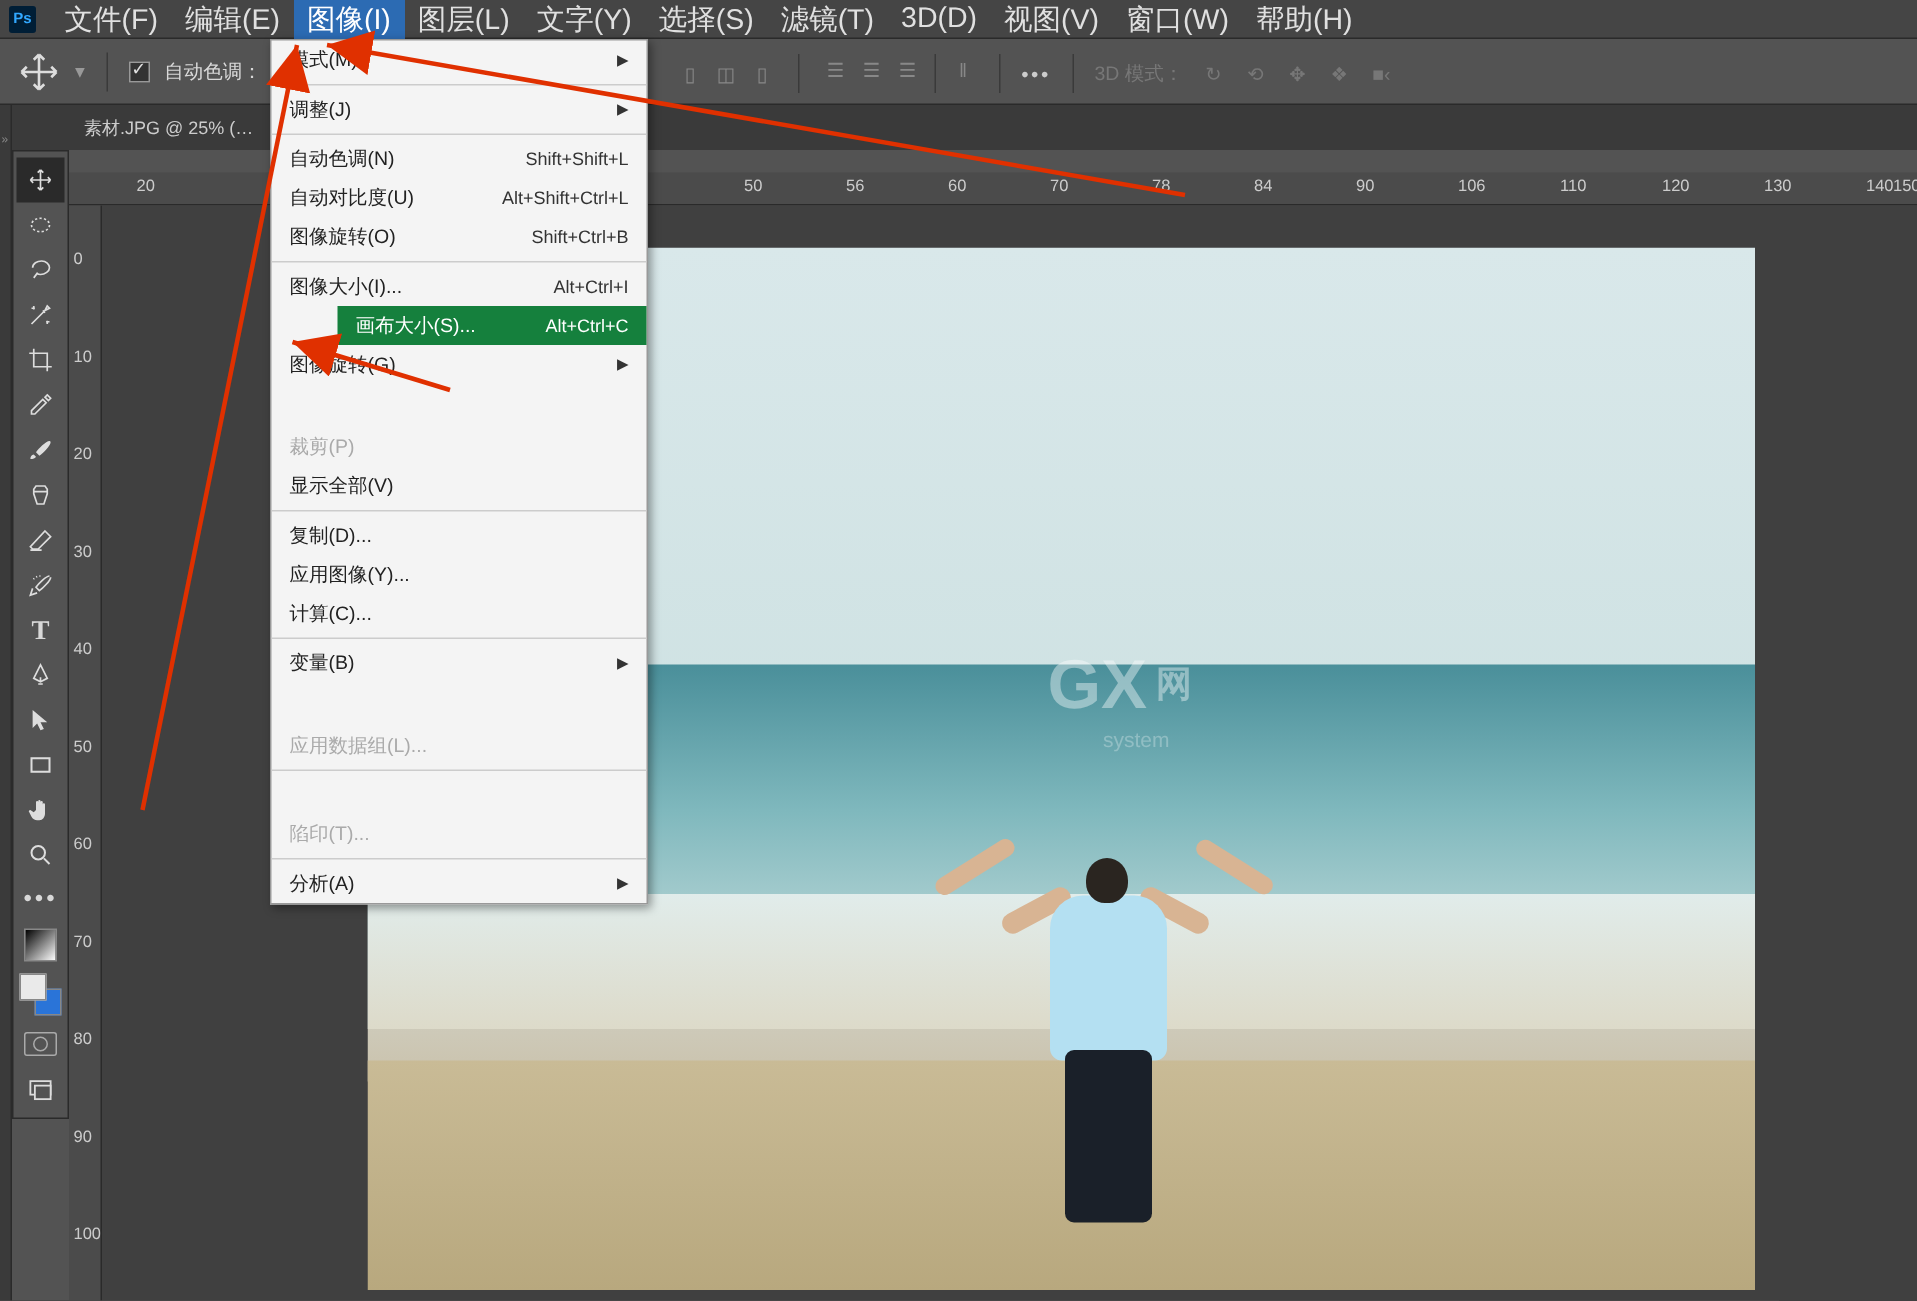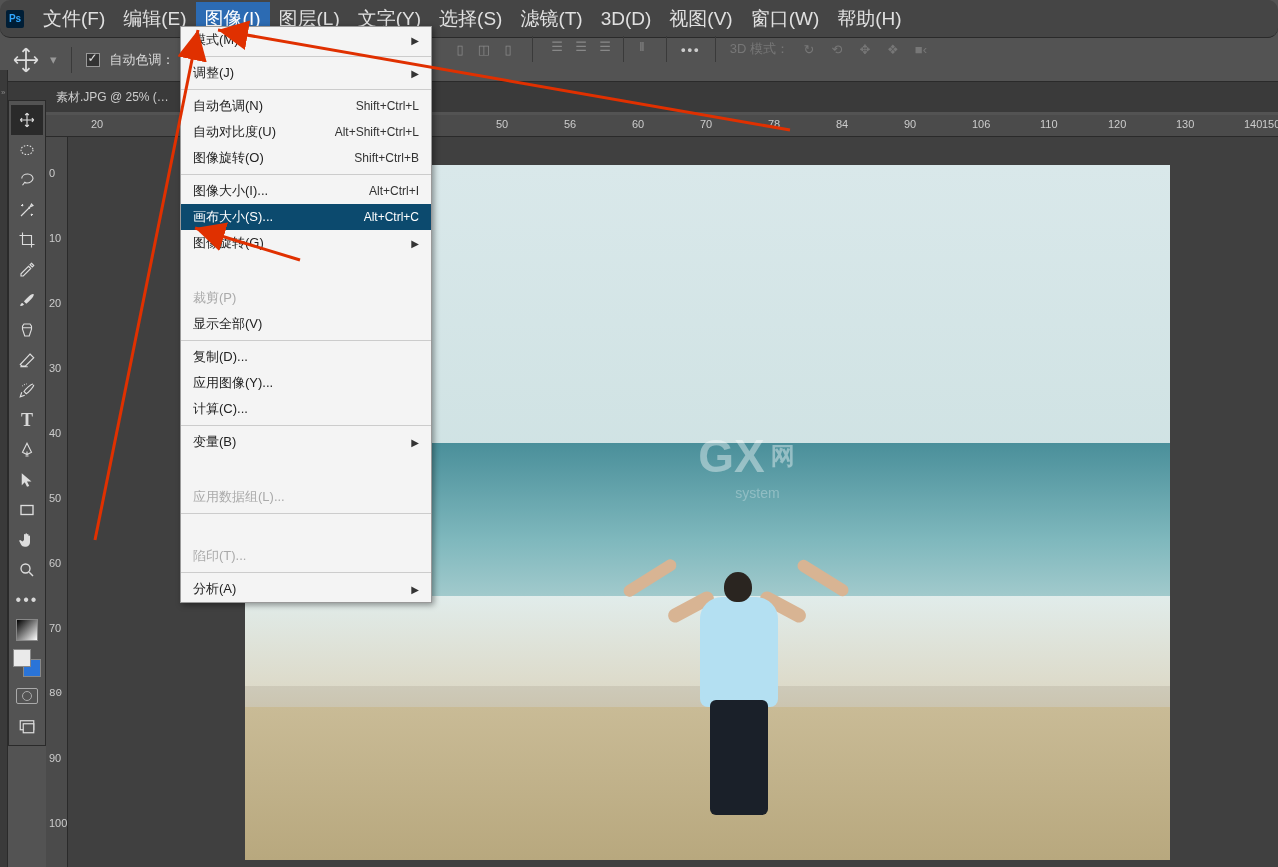--- a/index.html
+++ b/index.html
@@ -1,19 +1,19 @@
 <!DOCTYPE html>
 <html><head>
 <meta charset="utf-8">
 <style>
 * { margin: 0; padding: 0; box-sizing: border-box; font-family: "Microsoft YaHei", Arial, sans-serif; }
 body { background: #535353; width: 1278px; height: 867px; overflow: hidden; position: relative; color: #d8d8d8; font-size: 13px; }
 
 
-.menubar { height: 38px; background: #454545; display: flex; align-items: center; padding-left: 6px; border-bottom: 1px solid #2a2a2a; border-radius: 10px; }
+.menubar { height: 26px; background: #454545; display: flex; align-items: center; padding-left: 6px; border-bottom: 1px solid #2a2a2a; }
 .ps-logo { width: 18px; height: 18px; background: #001e36; color: #31a8ff; font-size: 10px; font-weight: bold; display: flex; align-items: center; justify-content: center; border-radius: 2px; margin-right: 10px; }
 .menu-item { padding: 4px 9px; cursor: default; color: #e0e0e0; font-size: 19px; }
 .menu-item.active { background: #2c6bb3; color: #fff; }
 
 
 .optionsbar { height: 44px; background: #535353; display: flex; align-items: center; padding-left: 12px; gap: 10px; border-bottom: 1px solid #2a2a2a; }
 .opt-icon { width: 28px; height: 28px; display: flex; align-items: center; justify-content: center; color: #d8d8d8; }
 .opt-checkbox { width: 14px; height: 14px; border: 1px solid #999; background: #333; display: inline-block; position: relative; }
 .opt-checkbox.checked::after { content: "✓"; position: absolute; top: -3px; left: 1px; color: #e0e0e0; font-size: 12px; }
 .opt-label { color: #d8d8d8; font-size: 13px; }
@@ -70,21 +70,21 @@
 .watermark { position: absolute; top: 38%; left: 49%; color: rgba(255,255,255,0.4); font-size: 46px; font-weight: bold; display: flex; align-items: center; gap: 6px; }
 .watermark .wm2 { font-size: 24px; }
 
 
 .dropdown { position: absolute; left: 180px; top: 26px; width: 252px; background: #f4f4f4; border: 1px solid #999; color: #222; box-shadow: 2px 2px 6px rgba(0,0,0,0.4); }
 .dd-item { height: 26px; display: flex; align-items: center; justify-content: space-between; padding: 0 12px; font-size: 13px; cursor: default; }
 .dd-item .dd-sc { color: #333; font-size: 12px; }
 .dd-item .arrow { font-size: 10px; color: #333; }
 .dd-item.disabled { color: #aaa; margin-top: 29px; }
 .dd-item.disabled .dd-sc { color: #aaa; }
-.dd-item.hl { background: #0c4a6e; color: #fff; }
+.dd-item.hl { background: #15803d; color: #fff; margin-left: 44px; }
 .dd-item.hl .dd-sc { color: #fff; }
 .dd-sep { height: 1px; background: #ccc; margin: 3px 0; }
 
 
 .redarrow { position: absolute; pointer-events: none; }
 </style>
 </head>
 <body>
 
 <div class="menubar">
@@ -271,21 +271,21 @@
   </div>
 <div class="ruler-v" id="rulerV">
     <span class="ticklabel" style="top: 30px;">0</span>
     <span class="ticklabel" style="top: 95px;">10</span>
     <span class="ticklabel" style="top: 160px;">20</span>
     <span class="ticklabel" style="top: 225px;">30</span>
     <span class="ticklabel" style="top: 290px;">40</span>
     <span class="ticklabel" style="top: 355px;">50</span>
     <span class="ticklabel" style="top: 420px;">60</span>
     <span class="ticklabel" style="top: 485px;">70</span>
-    <span class="ticklabel" style="top: 550px; font-family: Liberation Mono, monospace;">80</span>
+    <span class="ticklabel" style="top: 550px;">80</span>
     <span class="ticklabel" style="top: 615px;">90</span>
     <span class="ticklabel" style="top: 680px;">100</span>
   </div>
 
 <div class="canvas-bg"></div>
 <div class="photo">
   <div class="sky"></div>
   <div class="sea"></div>
   <div class="foam"></div>
   <div class="sand"></div>
@@ -311,21 +311,21 @@
       <span class="arrow">▶</span>
     </div>
     <div class="dd-sep"></div>
     <div class="dd-item">
       <span>调整(J)</span>
       <span class="arrow">▶</span>
     </div>
     <div class="dd-sep"></div>
     <div class="dd-item">
       <span>自动色调(N)</span>
-      <span class="dd-sc">Shift+Ctrl+L</span>
+      <span class="dd-sc">Shift+Shift+L</span>
     </div>
     <div class="dd-item">
       <span>自动对比度(U)</span>
       <span class="dd-sc">Alt+Shift+Ctrl+L</span>
     </div>
     <div class="dd-item">
       <span>图像旋转(O)</span>
       <span class="dd-sc">Shift+Ctrl+B</span>
     </div>
     <div class="dd-sep"></div>

